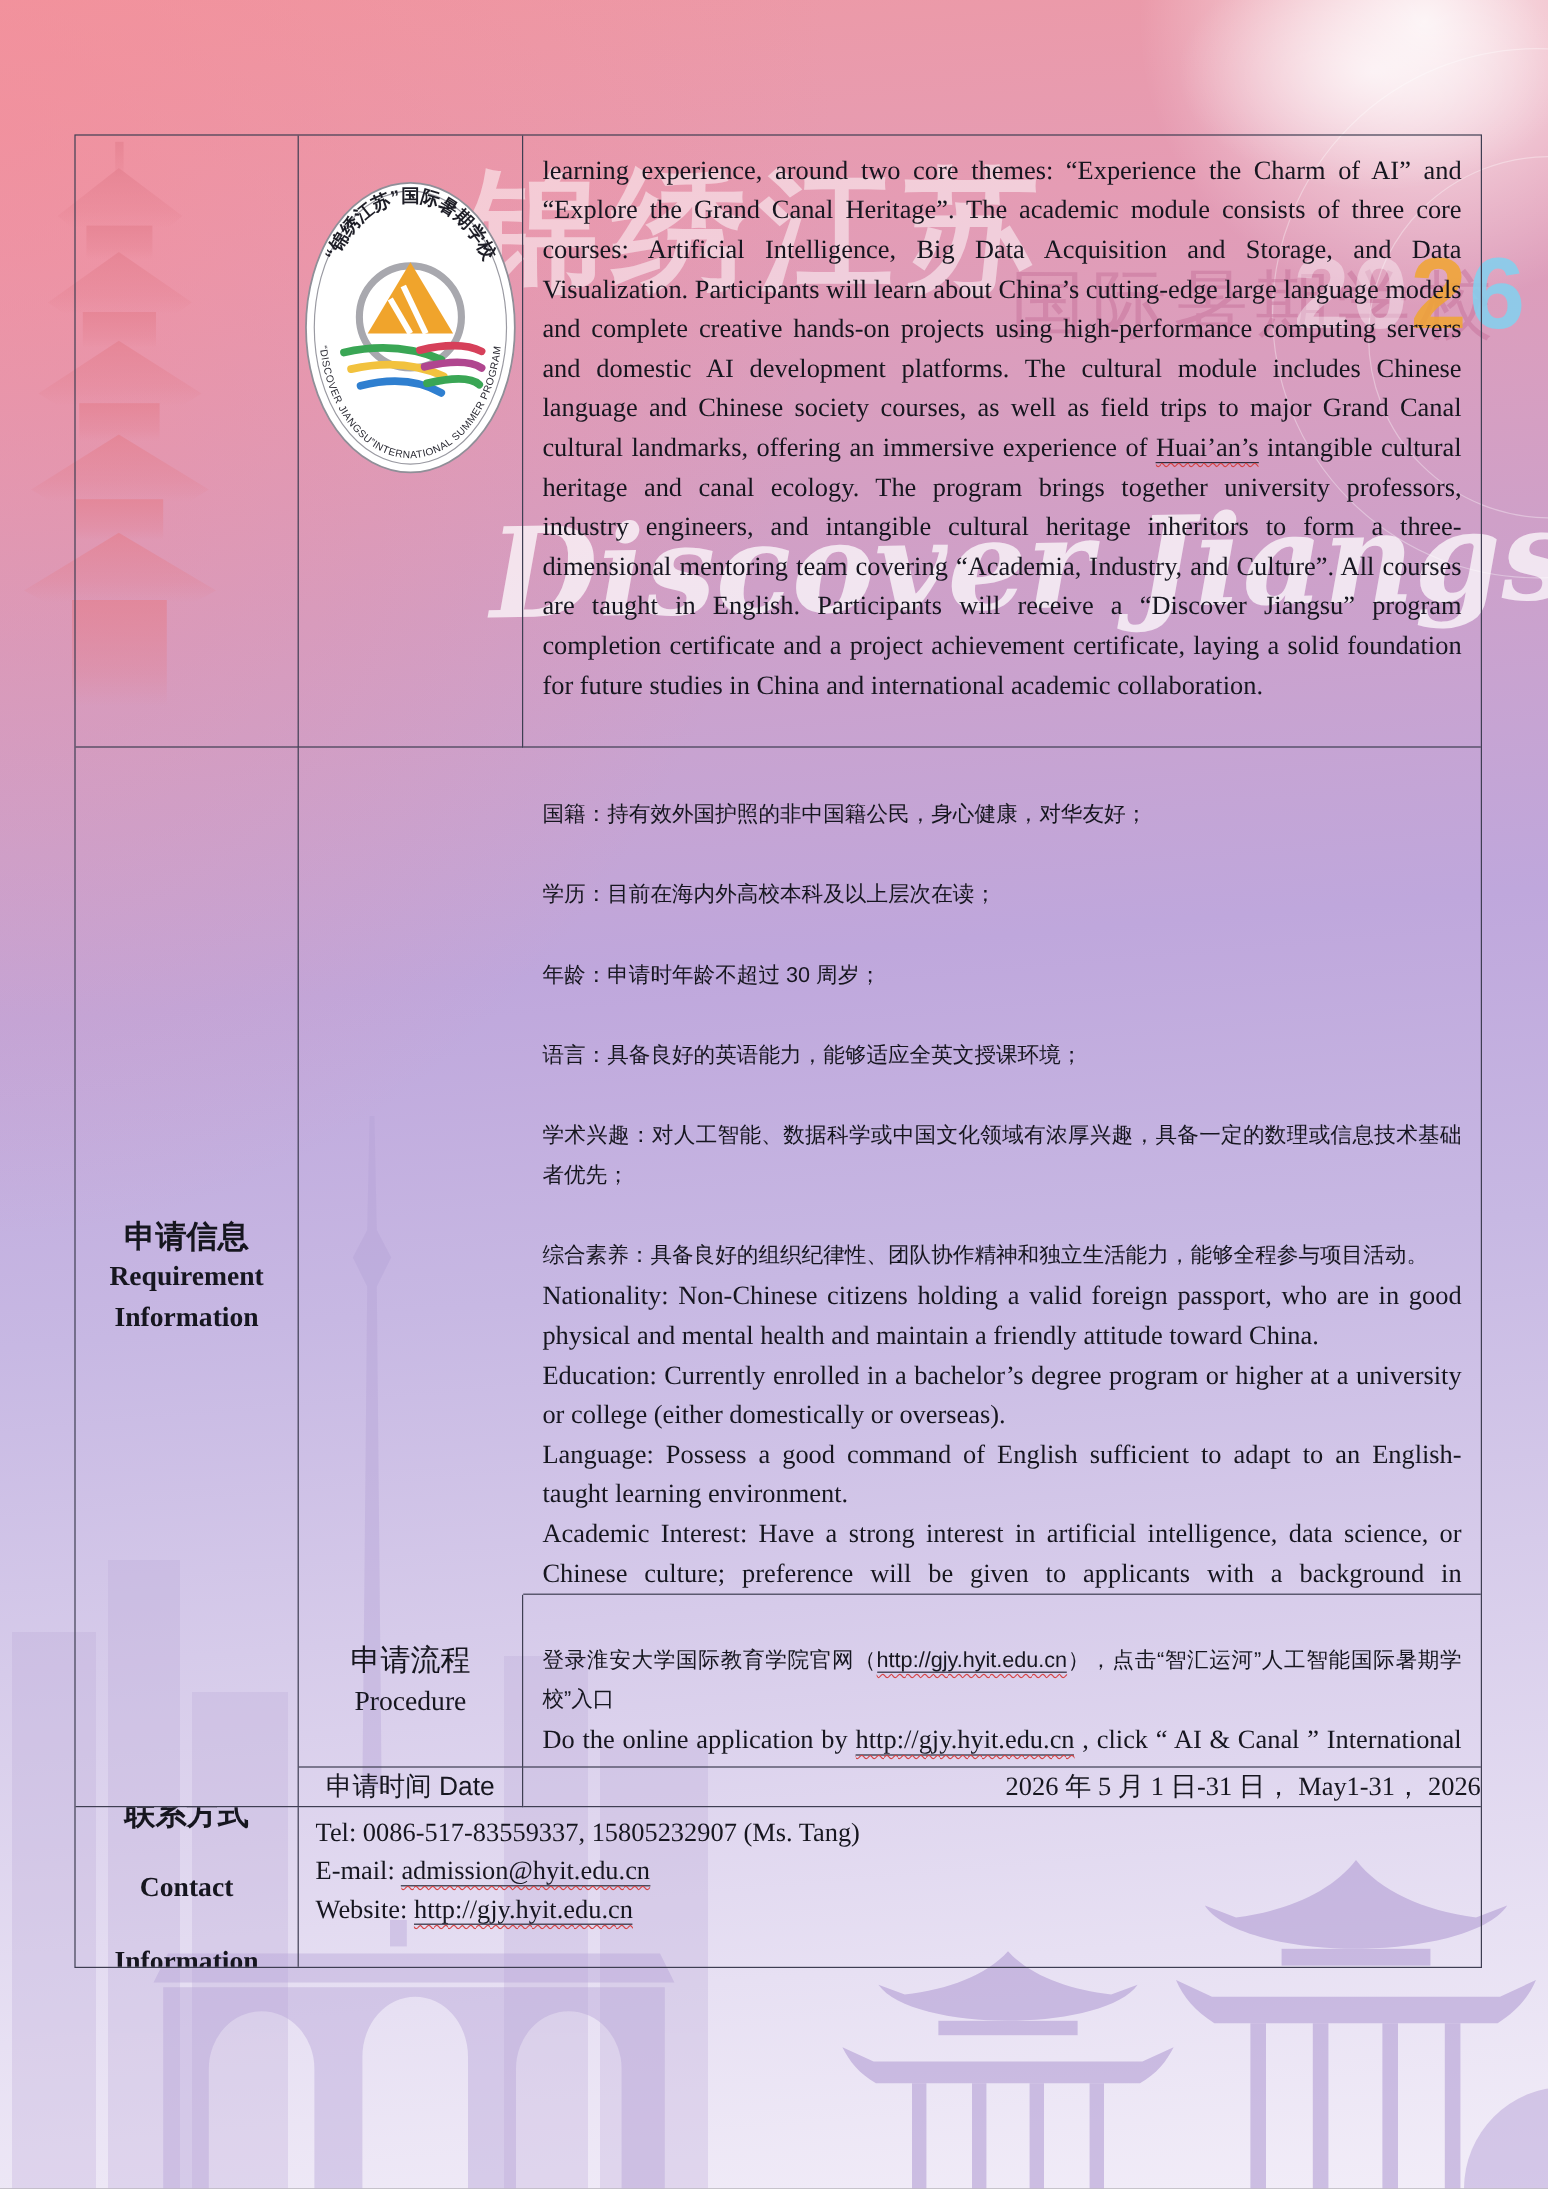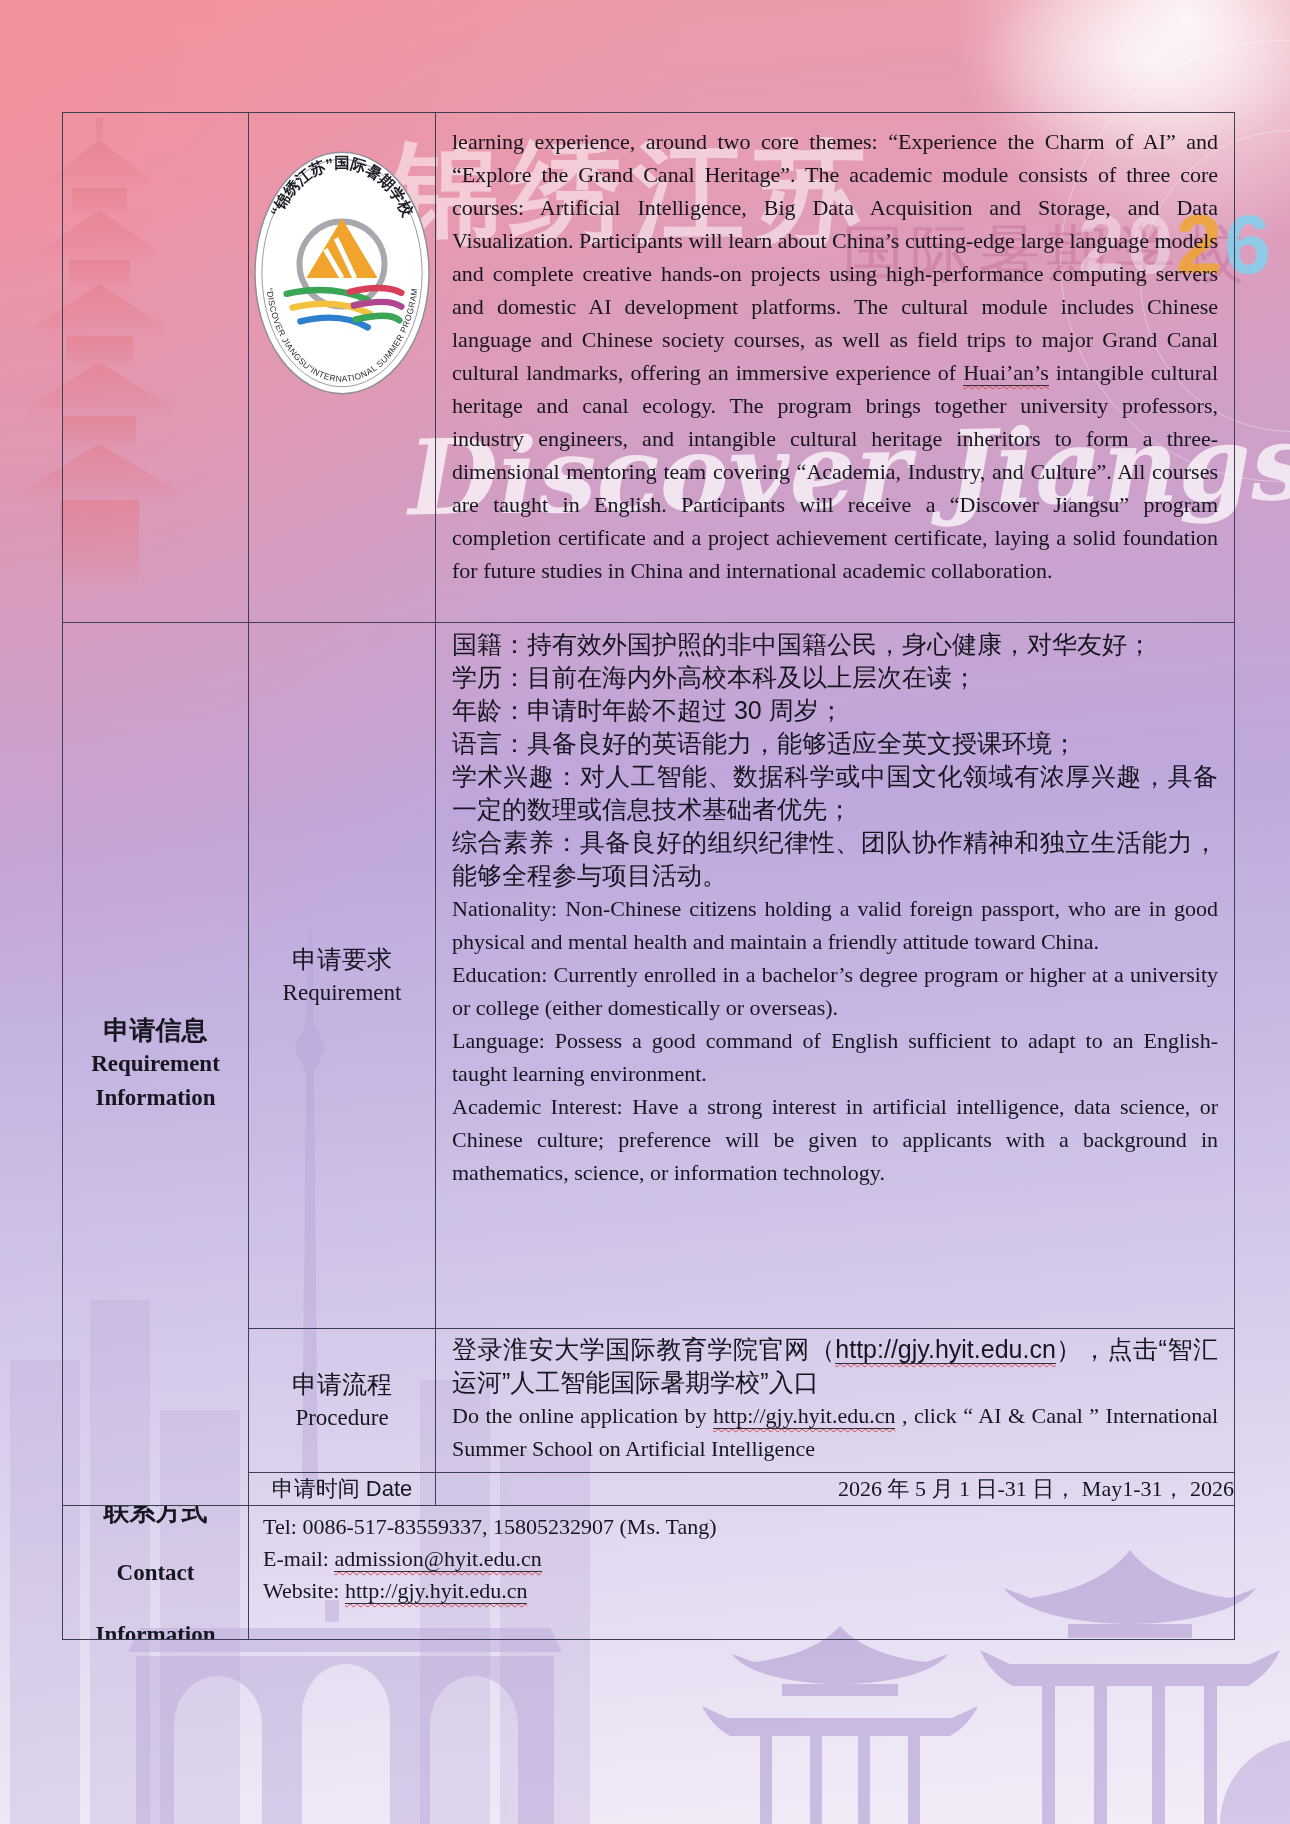--- a/index.html
+++ b/index.html
@@ -41,21 +41,21 @@
   }
   .cell{border-right:1.4px solid #3e3e52;border-bottom:1.4px solid #3e3e52;overflow:hidden;}
   .cell.last-col{border-right:none;}
   .cell.last-row{border-bottom:none;}
   .lbl{display:flex;flex-direction:column;align-items:center;justify-content:center;text-align:center;line-height:34px;}
   .lbl .cn{font-family:"Liberation Sans",sans-serif;font-size:25px;}
   .lbl .en{font-family:"Liberation Serif",serif;font-size:23px;}
   .lbl.bold .cn{font-weight:bold;font-size:26px;}
   .lbl.bold .en{font-weight:bold;}
   .body-en{font-family:"Liberation Serif",serif;font-size:22px;line-height:33px;text-align:justify;}
-  .body-cn{font-family:"Liberation Sans",sans-serif;font-size:25px;line-height:33px;text-align:justify;}
+  .body-cn{font-family:"Liberation Sans",sans-serif;font-size:18px;line-height:33px;text-align:justify;margin-top:34px;}
   .pad{padding:8px 16px 0 16px;}
   .sp-wavy{text-decoration:underline wavy rgba(214,62,62,.95);text-decoration-thickness:1px;text-underline-offset:5px;}
   .link{border-bottom:1.3px solid #2c2c3c;text-decoration:underline wavy rgba(214,62,62,.95);
         text-decoration-thickness:1px;text-underline-offset:5px;}
   .date-cell{display:flex;align-items:center;justify-content:flex-end;font-size:22px;}
   .date-lbl{display:flex;align-items:center;justify-content:center;font-size:22px;font-family:"Liberation Sans",sans-serif;}
   .contact-cell{padding:5px 16px 0 14px;font-size:22px;line-height:32px;font-family:"Liberation Serif",serif;}
   .logo-wrap{display:flex;justify-content:center;}
 </style>
 </head>
@@ -181,24 +181,20 @@
     <div class="cell last-col pad" style="grid-row:1;grid-column:3;">
       <p class="body-en" style="margin:4px 0 0 0;"><span>learning experience, around two core themes: “Experience the Charm of AI” and “Explore the Grand Canal Heritage”. The academic module consists of three core courses: Artificial Intelligence, Big Data Acquisition and Storage, and Data Visualization. Participants will learn about China’s cutting-edge large language models and complete creative hands-on projects using high-performance computing servers and domestic AI development platforms. The cultural module includes Chinese language and Chinese society courses, as well as field trips to major Grand Canal cultural landmarks, offering an immersive experience of </span><span class="sp-wavy" style="border-bottom:1.3px solid #2c2c3c;">Huai’an’s</span><span> intangible cultural heritage and canal ecology. The program brings together university professors, industry engineers, and intangible cultural heritage inheritors to form a three-dimensional mentoring team covering “Academia, Industry, and Culture”. All courses are taught in English. Participants will receive a “Discover Jiangsu” program completion certificate and a project achievement certificate, laying a solid foundation for future studies in China and international academic collaboration.</span></p>
     </div>
 
     <div class="cell lbl bold" style="grid-row:2/5;grid-column:1;">
       <span class="cn">申请信息</span>
       <span class="en">Requirement</span>
       <span class="en">Information</span>
     </div>
 
-    <div class="cell lbl" style="grid-row:2;grid-column:2;">
-      <span class="cn">申请要求</span>
-      <span class="en">Requirement</span>
-    </div>
     <div class="cell last-col pad" style="grid-row:2;grid-column:3;padding-top:5px;">
       <div class="body-cn">国籍：持有效外国护照的非中国籍公民，身心健康，对华友好；</div>
       <div class="body-cn">学历：目前在海内外高校本科及以上层次在读；</div>
       <div class="body-cn">年龄：申请时年龄不超过 30 周岁；</div>
       <div class="body-cn">语言：具备良好的英语能力，能够适应全英文授课环境；</div>
       <div class="body-cn">学术兴趣：对人工智能、数据科学或中国文化领域有浓厚兴趣，具备一定的数理或信息技术基础者优先；</div>
       <div class="body-cn">综合素养：具备良好的组织纪律性、团队协作精神和独立生活能力，能够全程参与项目活动。</div>
       <div class="body-en">Nationality: Non-Chinese citizens holding a valid foreign passport, who are in good physical and mental health and maintain a friendly attitude toward China.</div>
       <div class="body-en">Education: Currently enrolled in a bachelor’s degree program or higher at a university or college (either domestically or overseas).</div>
       <div class="body-en">Language: Possess a good command of English sufficient to adapt to an English-taught learning environment.</div>

